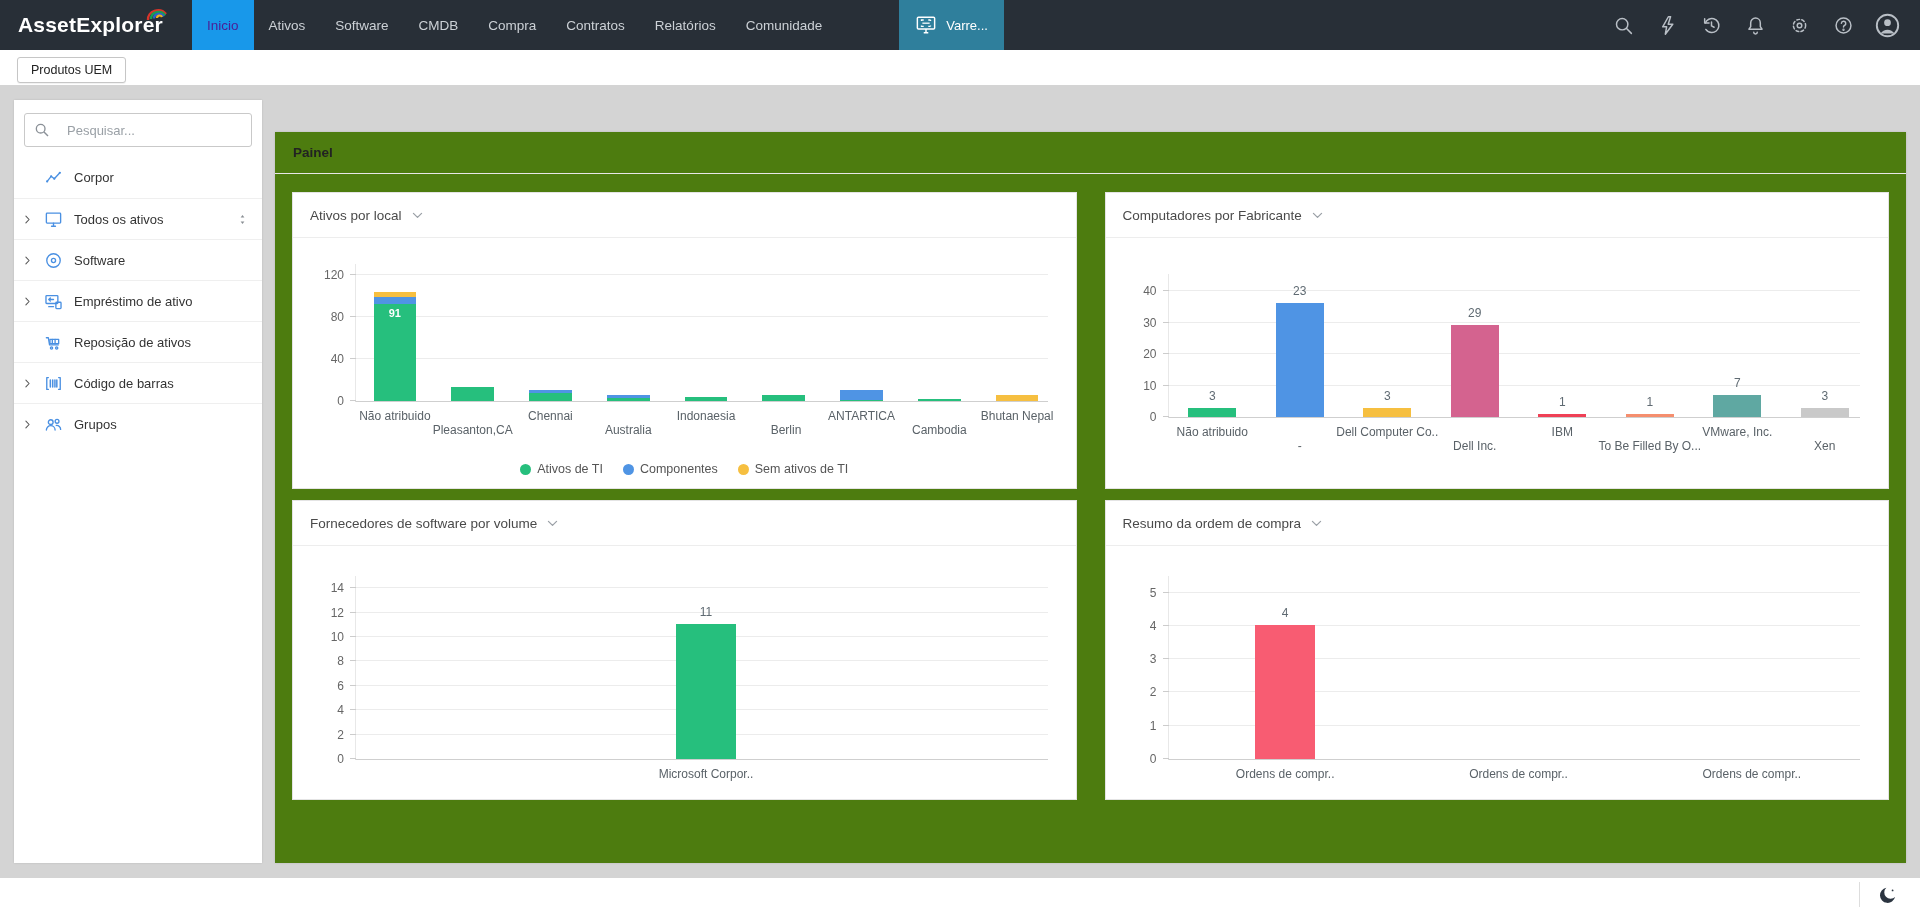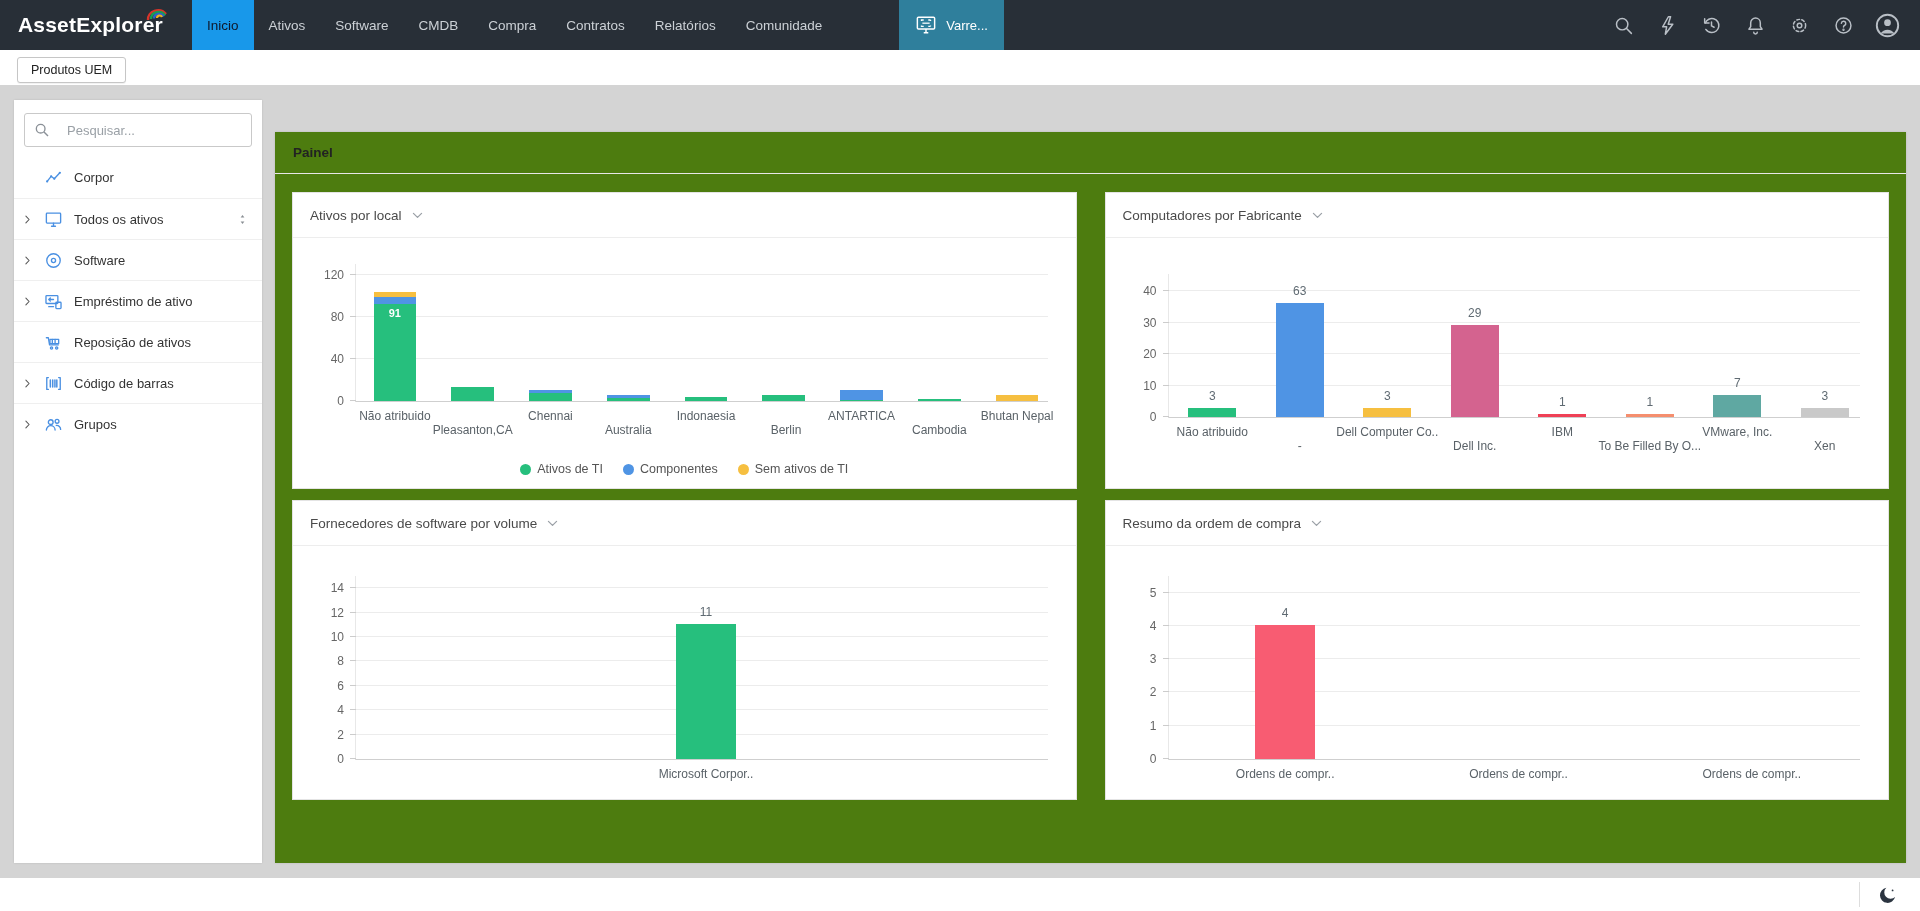--- a/index.html
+++ b/index.html
@@ -7,21 +7,21 @@
   #app { position:relative; width:1920px; height:911px; overflow:hidden; }
 
   
   .navbar { position:absolute; top:0; left:0; width:100%; height:50px;
             background:var(--navbar-bg,#282f37); display:flex; align-items:stretch; z-index:5; }
   .logo-wrap { width:192px; display:flex; align-items:center; padding-left:18px; position:relative; }
   .logo-text { color:#fff; font-size:21px; font-weight:bold; letter-spacing:.2px; }
   .logo-swirl { position:absolute; left:146px; top:6px; }
   .nav-item { display:flex; align-items:center; padding:0 15px; color:#ccd1d6; font-size:13.5px;
               cursor:pointer; }
-  .nav-item.active { background:var(--active-tab,#1898ea); color:#0f172a; }
+  .nav-item.active { background:var(--active-tab,#1898ea); color:#4c1d95; }
   .scan-button { margin-left:62px; display:flex; align-items:center; gap:9px; padding:0 16px;
                  background:var(--scan-bg,#2f7f9c); color:#fff; font-size:13px; cursor:pointer; }
   .nav-right { margin-left:auto; display:flex; align-items:center; gap:10px; padding-right:16px; }
   .nav-icon { width:34px; height:34px; display:flex; align-items:center; justify-content:center;
               color:#b9bfc6; cursor:pointer; }
   .nav-icon svg { width:21px; height:21px; }
   .nav-icon.avatar-icon svg { width:27px; height:27px; }
 
   
   .tab-strip { position:absolute; top:50px; left:0; width:100%; height:35px; background:#fff; }
@@ -411,21 +411,21 @@
                 <div class="ytick-mark" style="bottom: 87.9121%;"></div>
                 <div class="ytick-label" style="bottom: 87.9121%;">40</div>
                 <div class="bar" style="width: 48.125px; left: 19.6875px;">
                   <div class="bar-seg" style="height: 9.49451px; background: rgb(38, 191, 125);"></div>
                 </div>
                 <div class="bar-value" style="left: 43.75px; bottom: 14.4945px;">3</div>
                 <div class="xlabel" style="left: 43.75px; top: 151px;">Não atribuido</div>
                 <div class="bar" style="width: 48.125px; left: 107.188px;">
                   <div class="bar-seg" style="height: 113.934px; background: rgb(79, 148, 228);"></div>
                 </div>
-                <div class="bar-value" style="left: 131.25px; bottom: 118.934px;">63</div>
+                <div class="bar-value" style="left: 131.25px; bottom: 118.934px;">23</div>
                 <div class="xlabel" style="left: 131.25px; top: 165px;">-</div>
                 <div class="bar" style="width: 48.125px; left: 194.688px;">
                   <div class="bar-seg" style="height: 9.49451px; background: rgb(246, 191, 64);"></div>
                 </div>
                 <div class="bar-value" style="left: 218.75px; bottom: 14.4945px;">3</div>
                 <div class="xlabel" style="left: 218.75px; top: 151px;">Dell Computer Co..</div>
                 <div class="bar" style="width: 48.125px; left: 282.188px;">
                   <div class="bar-seg" style="height: 91.7802px; background: rgb(212, 99, 143);"></div>
                 </div>
                 <div class="bar-value" style="left: 306.25px; bottom: 96.7802px;">29</div>

